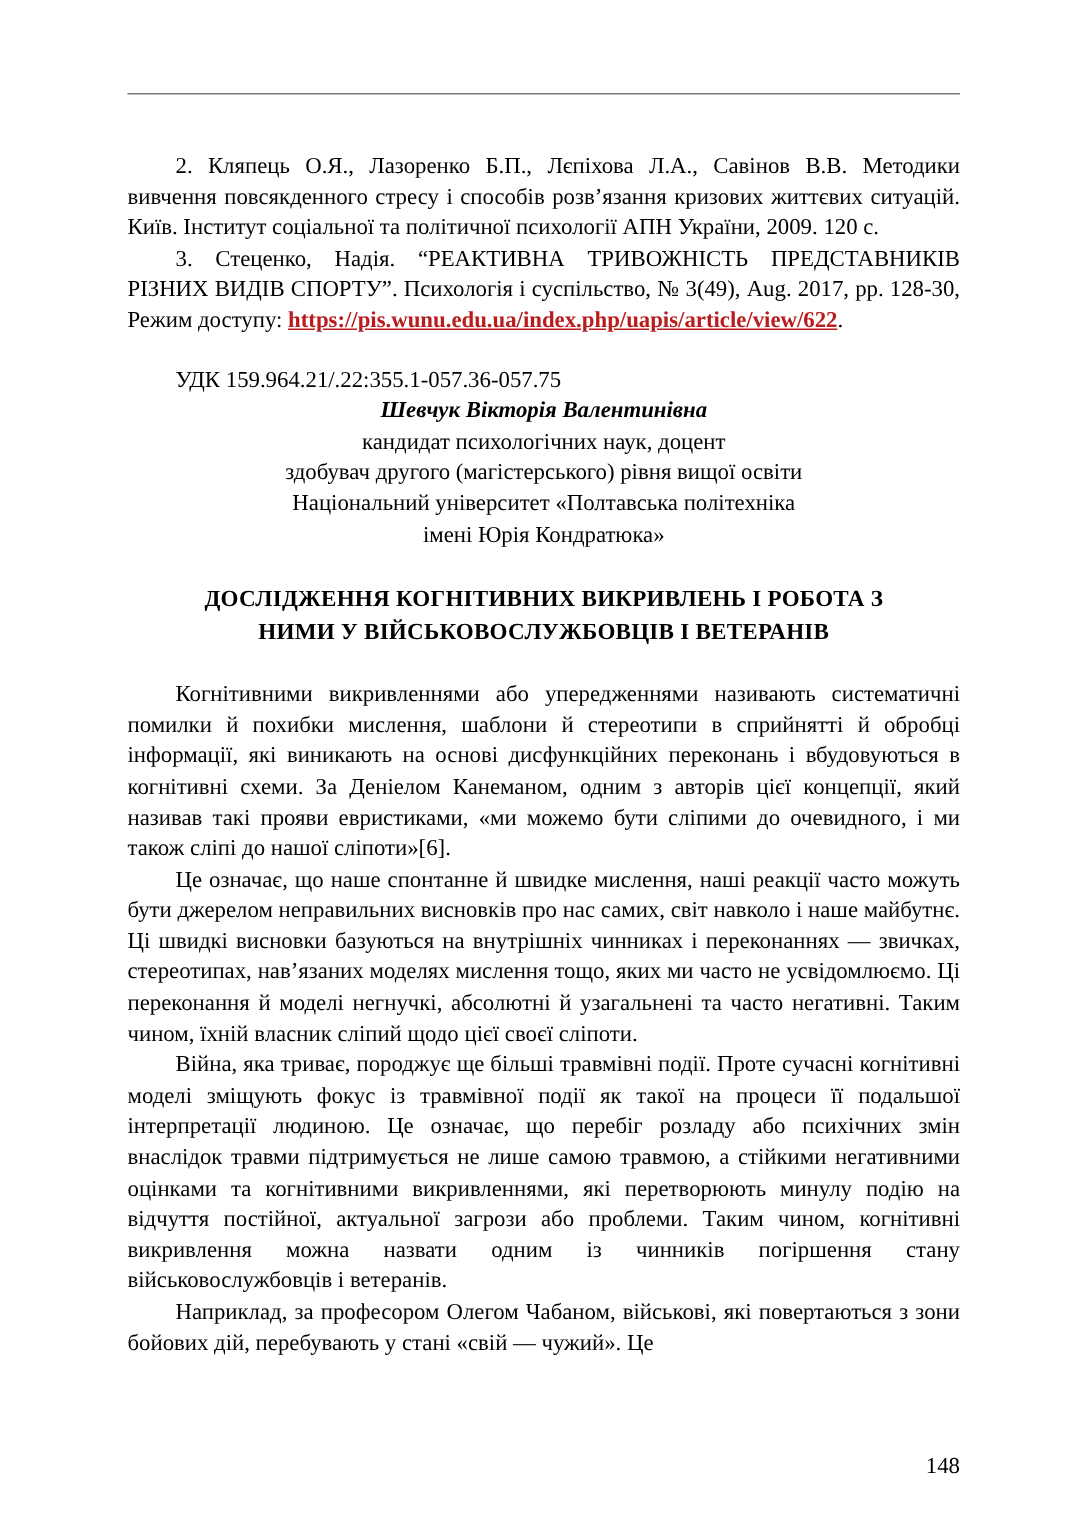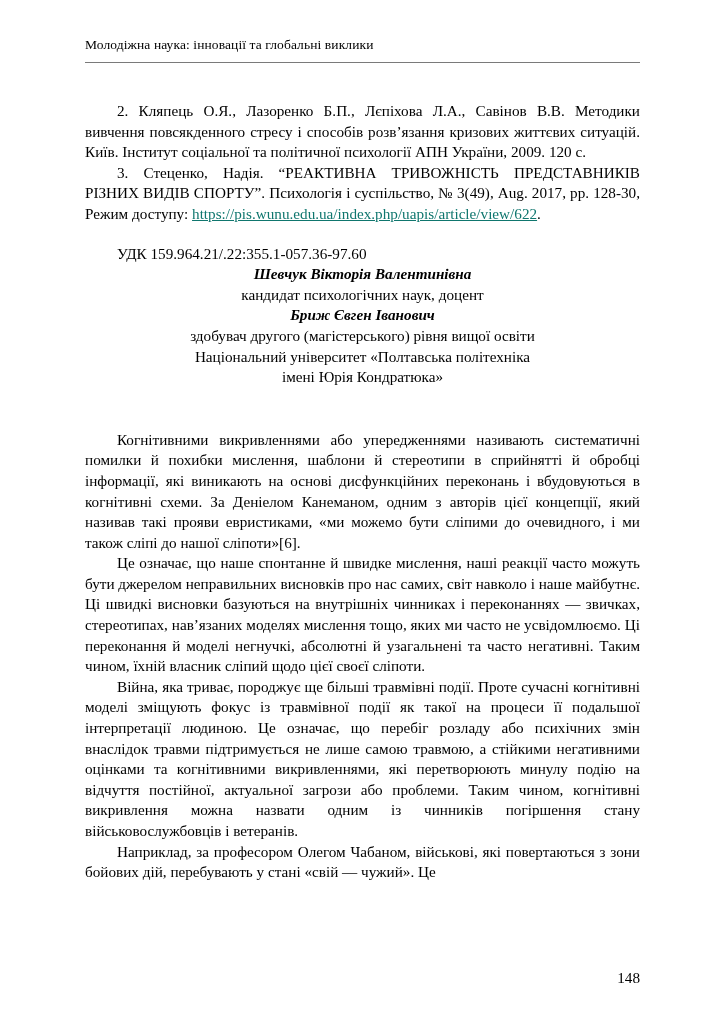--- a/index.html
+++ b/index.html
@@ -65,23 +65,24 @@
     text-justify: inter-word;
     text-indent: 32px;
     hyphens: none;
   }
 
   .ref-list p.block {
     text-indent: 32px;
   }
 
   a.url-link {
-    color: #0f766e;
+    color: #b91c1c;
     text-decoration: underline;
     word-break: break-all;
+    font-weight: bold;
   }
 
   
   .udc {
     margin: 0;
     font-size: 15.2px;
     line-height: 20.6px;
     text-indent: 32px;
     text-align: left;
   }
@@ -129,48 +130,48 @@
     font-size: 15.2px;
     line-height: 20px;
     text-align: right;
   }
 </style>
 </head>
 <body>
 
 <div class="page">
 
-  <div class="running-header">
-    <div class="running-header-text">Молодіжна наука: інновації та глобальні виклики</div>
-  </div>
   <div class="header-rule"></div>
 
   <div class="content">
 
     <div class="ref-list">
       <p class="block">2. Кляпець О.Я., Лазоренко Б.П., Лєпіхова Л.А., Савінов В.В. Методики вивчення повсякденного стресу і способів розв’язання кризових життєвих ситуацій. Київ. Інститут соціальної та політичної психології АПН України, 2009. 120 с.</p>
 
       <p class="block"><span>3. Стеценко, Надія. “РЕАКТИВНА ТРИВОЖНІСТЬ ПРЕДСТАВНИКІВ РІЗНИХ ВИДІВ СПОРТУ”. Психологія і суспільство, № 3(49), Aug. 2017, pp. 128-30, Режим доступу: </span><a class="url-link" href="#">https://pis.wunu.edu.ua/index.php/uapis/article/view/622</a><span>.</span></p>
     </div>
 
     <div class="spacer-udc"></div>
 
-    <p class="udc">УДК 159.964.21/.22:355.1-057.36-97.60</p>
+    <p class="udc">УДК 159.964.21/.22:355.1-057.36-057.75</p>
 
     <div class="author-block">
       <p class="author-name">Шевчук Вікторія Валентинівна</p>
       <p class="author-role">кандидат психологічних наук, доцент</p>
-      <p class="author-name">Бриж Євген Іванович</p>
       <p class="author-role">здобувач другого (магістерського) рівня вищої освіти</p>
       <p class="affil-line">Національний університет «Полтавська політехніка</p>
       <p class="affil-line">імені Юрія Кондратюка»</p>
     </div>
 
     <div class="spacer-title-top"></div>
 
+    <h1 class="article-title">
+      <span>ДОСЛІДЖЕННЯ КОГНІТИВНИХ ВИКРИВЛЕНЬ І РОБОТА З</span><br>
+      <span>НИМИ У ВІЙСЬКОВОСЛУЖБОВЦІВ І ВЕТЕРАНІВ</span>
+    </h1>
 
     <div class="spacer-title-bot"></div>
 
     <p class="block">Когнітивними викривленнями або упередженнями називають систематичні помилки й похибки мислення, шаблони й стереотипи в сприйнятті й обробці інформації, які виникають на основі дисфункційних переконань і вбудовуються в когнітивні схеми. За Деніелом Канеманом, одним з авторів цієї концепції, який називав такі прояви евристиками, «ми можемо бути сліпими до очевидного, і ми також сліпі до нашої сліпоти»[6].</p>
     <p class="block">Це означає, що наше спонтанне й швидке мислення, наші реакції часто можуть бути джерелом неправильних висновків про нас самих, світ навколо і наше майбутнє. Ці швидкі висновки базуються на внутрішніх чинниках і переконаннях — звичках, стереотипах, нав’язаних моделях мислення тощо, яких ми часто не усвідомлюємо. Ці переконання й моделі негнучкі, абсолютні й узагальнені та часто негативні. Таким чином, їхній власник сліпий щодо цієї своєї сліпоти.</p>
     <p class="block">Війна, яка триває, породжує ще більші травмівні події. Проте сучасні когнітивні моделі зміщують фокус із травмівної події як такої на процеси її подальшої інтерпретації людиною. Це означає, що перебіг розладу або психічних змін внаслідок травми підтримується не лише самою травмою, а стійкими негативними оцінками та когнітивними викривленнями, які перетворюють минулу подію на відчуття постійної, актуальної загрози або проблеми. Таким чином, когнітивні викривлення можна назвати одним із чинників погіршення стану військовослужбовців і ветеранів.</p>
     <p class="block">Наприклад, за професором Олегом Чабаном, військові, які повертаються з зони бойових дій, перебувають у стані «свій — чужий». Це</p>
 
   </div>
 

